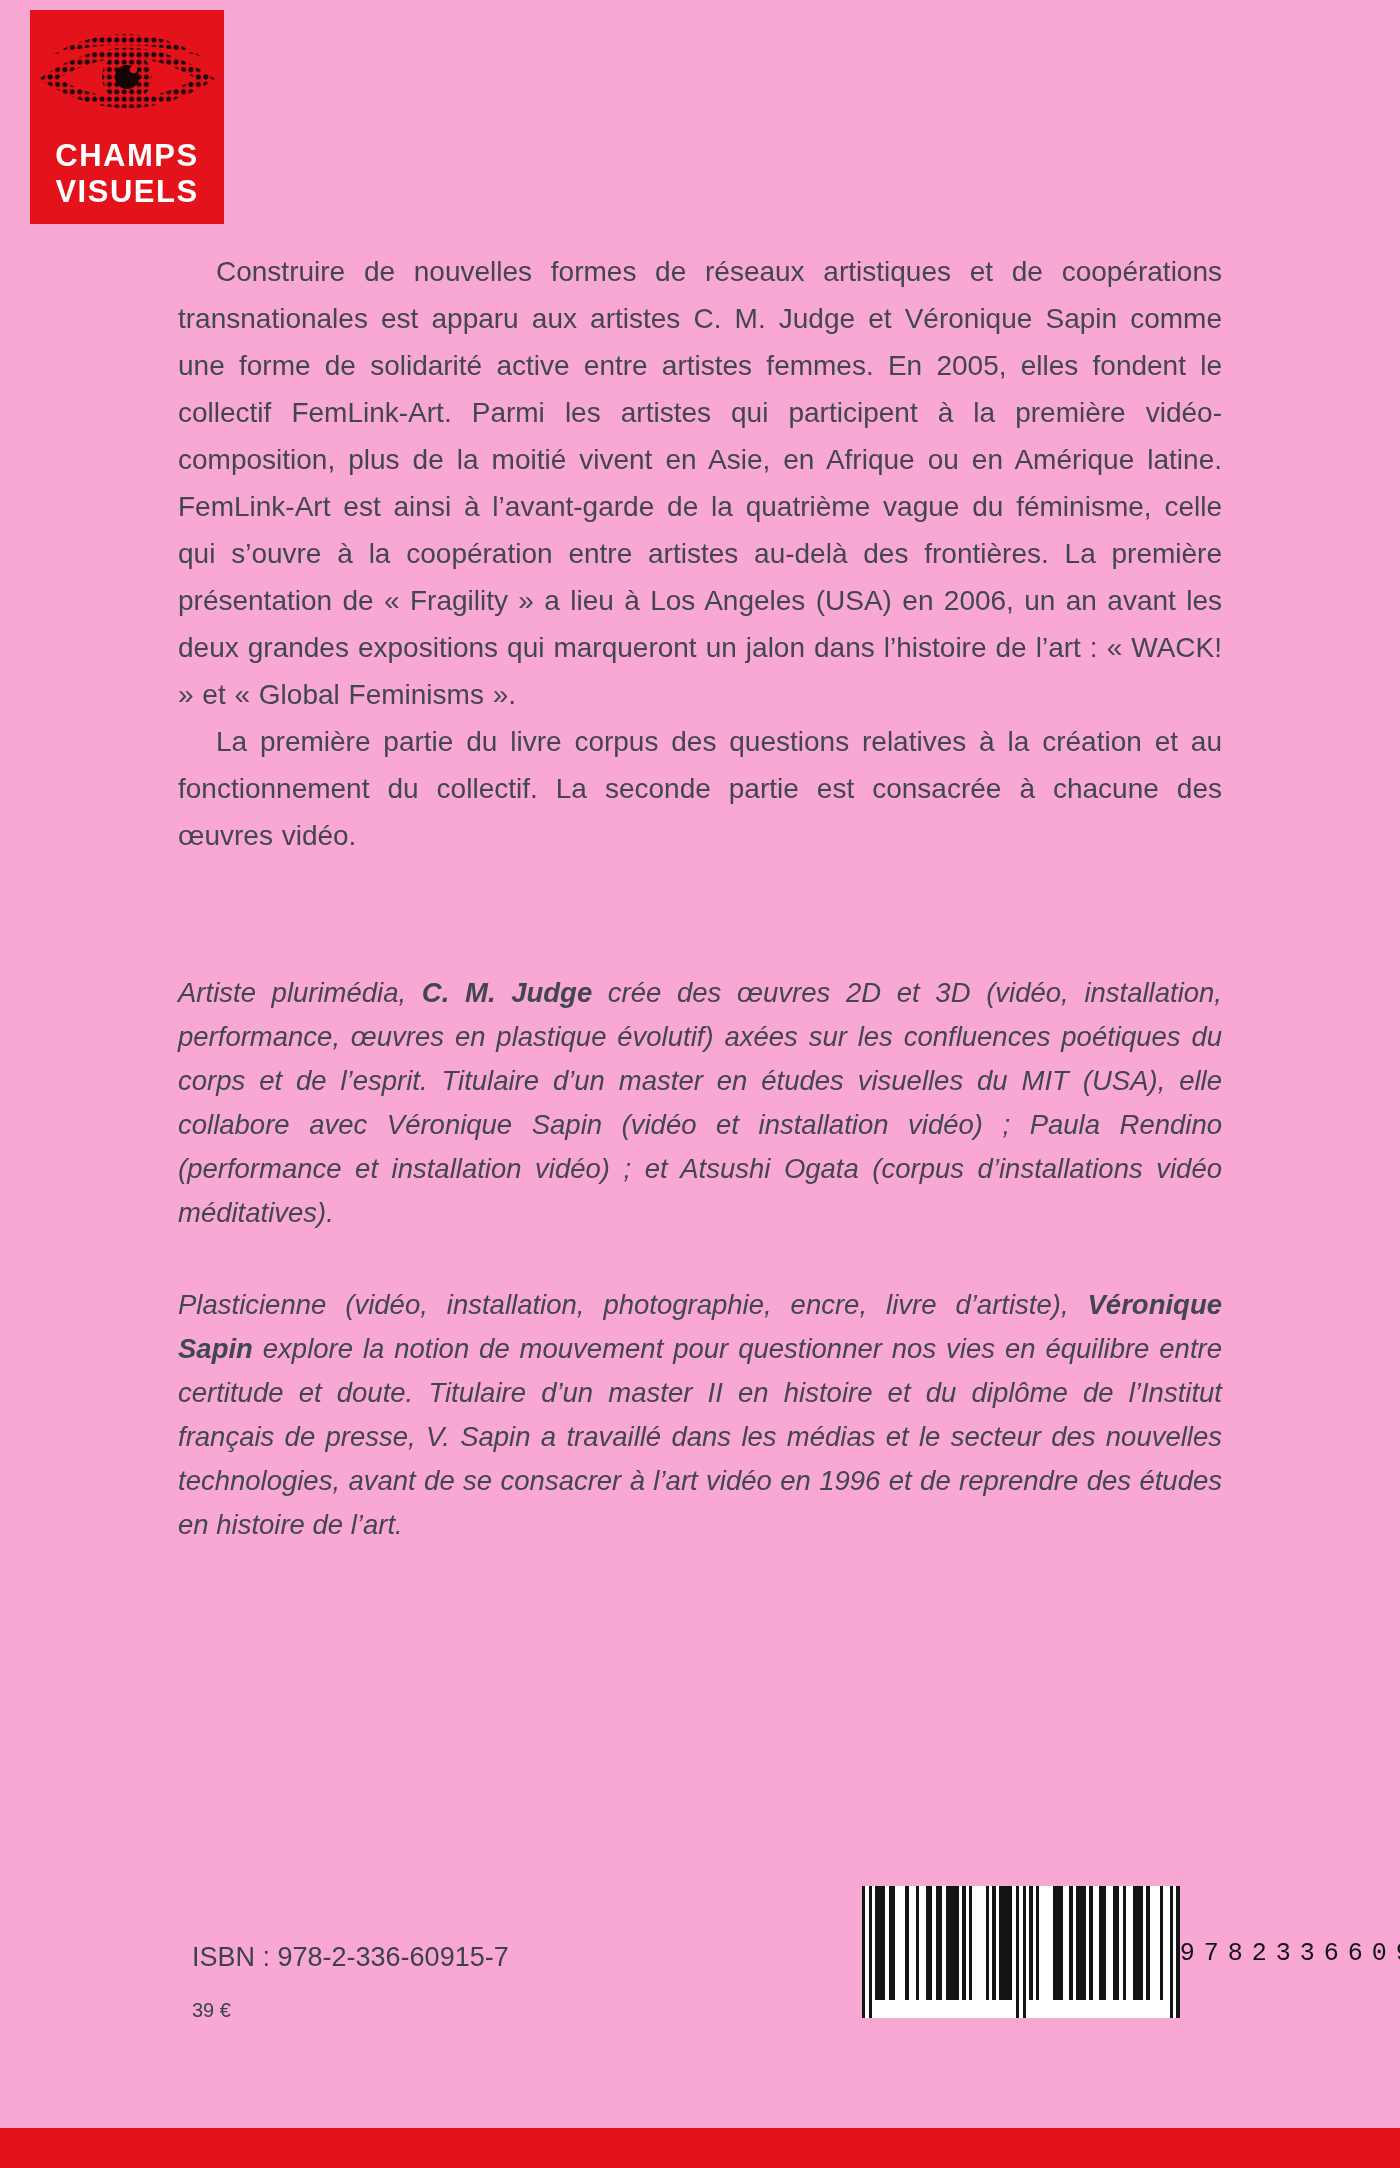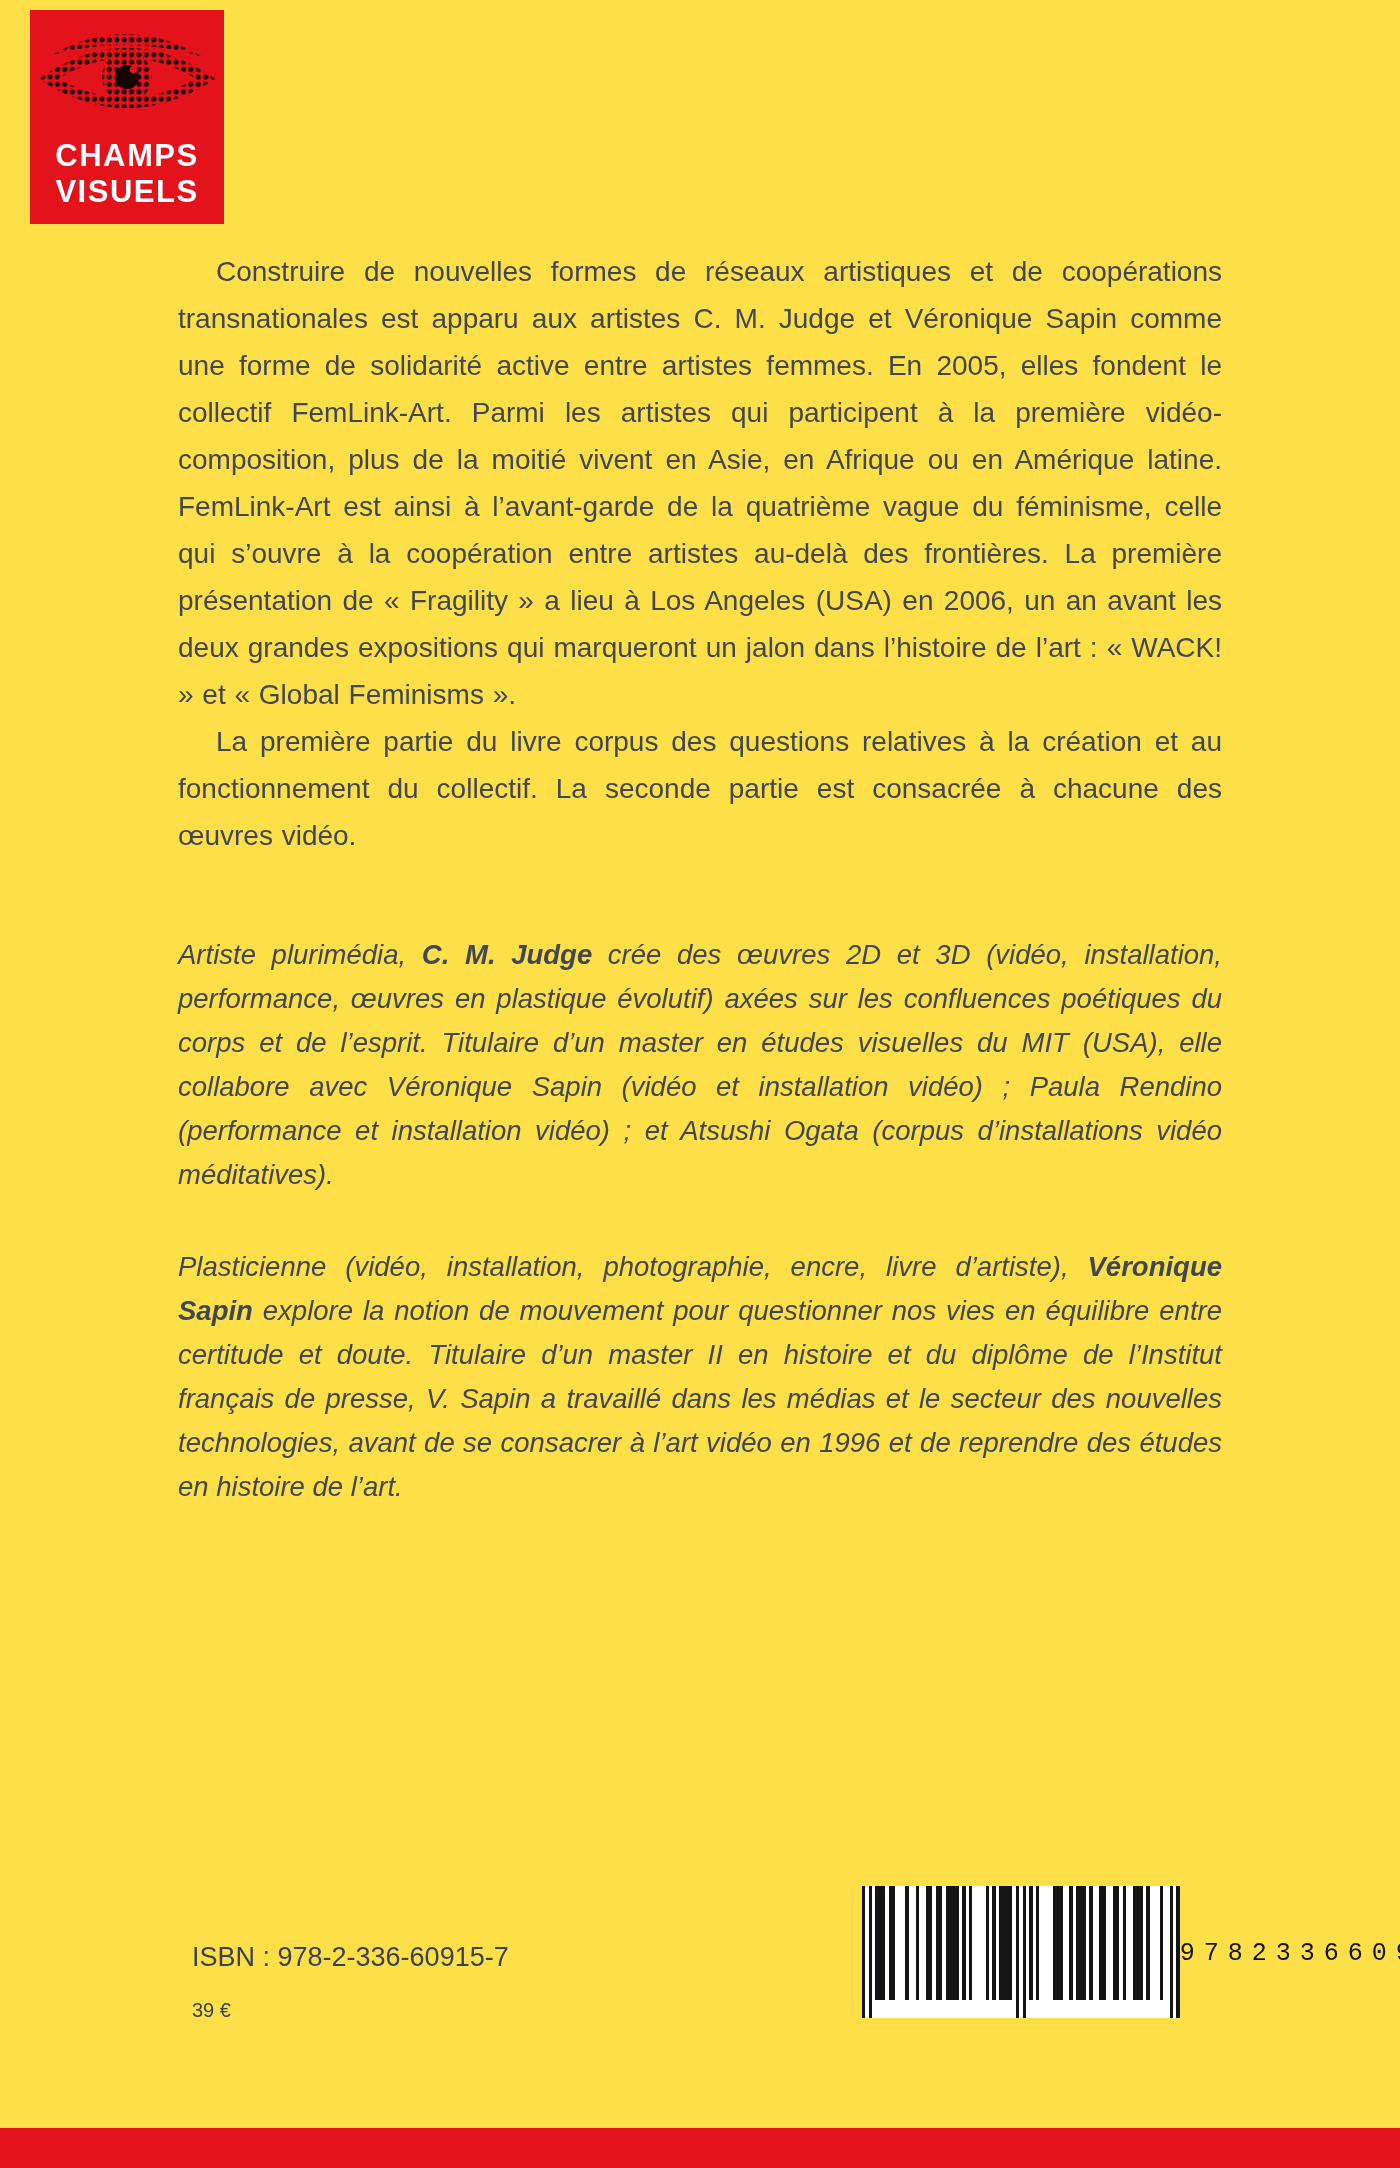--- a/index.html
+++ b/index.html
@@ -1,20 +1,20 @@
 <!DOCTYPE html>
 <html><head>
 <meta charset="utf-8">
 <style>
   html,body{margin:0;padding:0;background:#ffffff;}
   .page{
     position:relative;
     width:1400px;
     height:2168px;
-    background:#fde047;
+    background:#f9a8d4;
     font-family:"Liberation Sans","DejaVu Sans",sans-serif;
     color:#414650;
     overflow:hidden;
   }
   
   .logo-block{
     position:absolute;
     left:30px; top:10px;
     width:194px; height:214px;
     background:#e3121b;
@@ -51,21 +51,21 @@
   .synopsis{margin-top:8px;}
   .synopsis p{
     margin:0;
     font-size:28px;
     line-height:47px;
     text-align:justify;
     text-indent:38px;
     color:#414650;
     word-spacing:1px;
   }
-  .bios{margin-top:74px;}
+  .bios{margin-top:112px;}
   .bio{
     margin:0 0 48px 0;
     font-size:27.5px;
     line-height:44px;
     font-style:italic;
     text-align:justify;
     color:#414650;
   }
   .bio strong{font-weight:700;}
   

